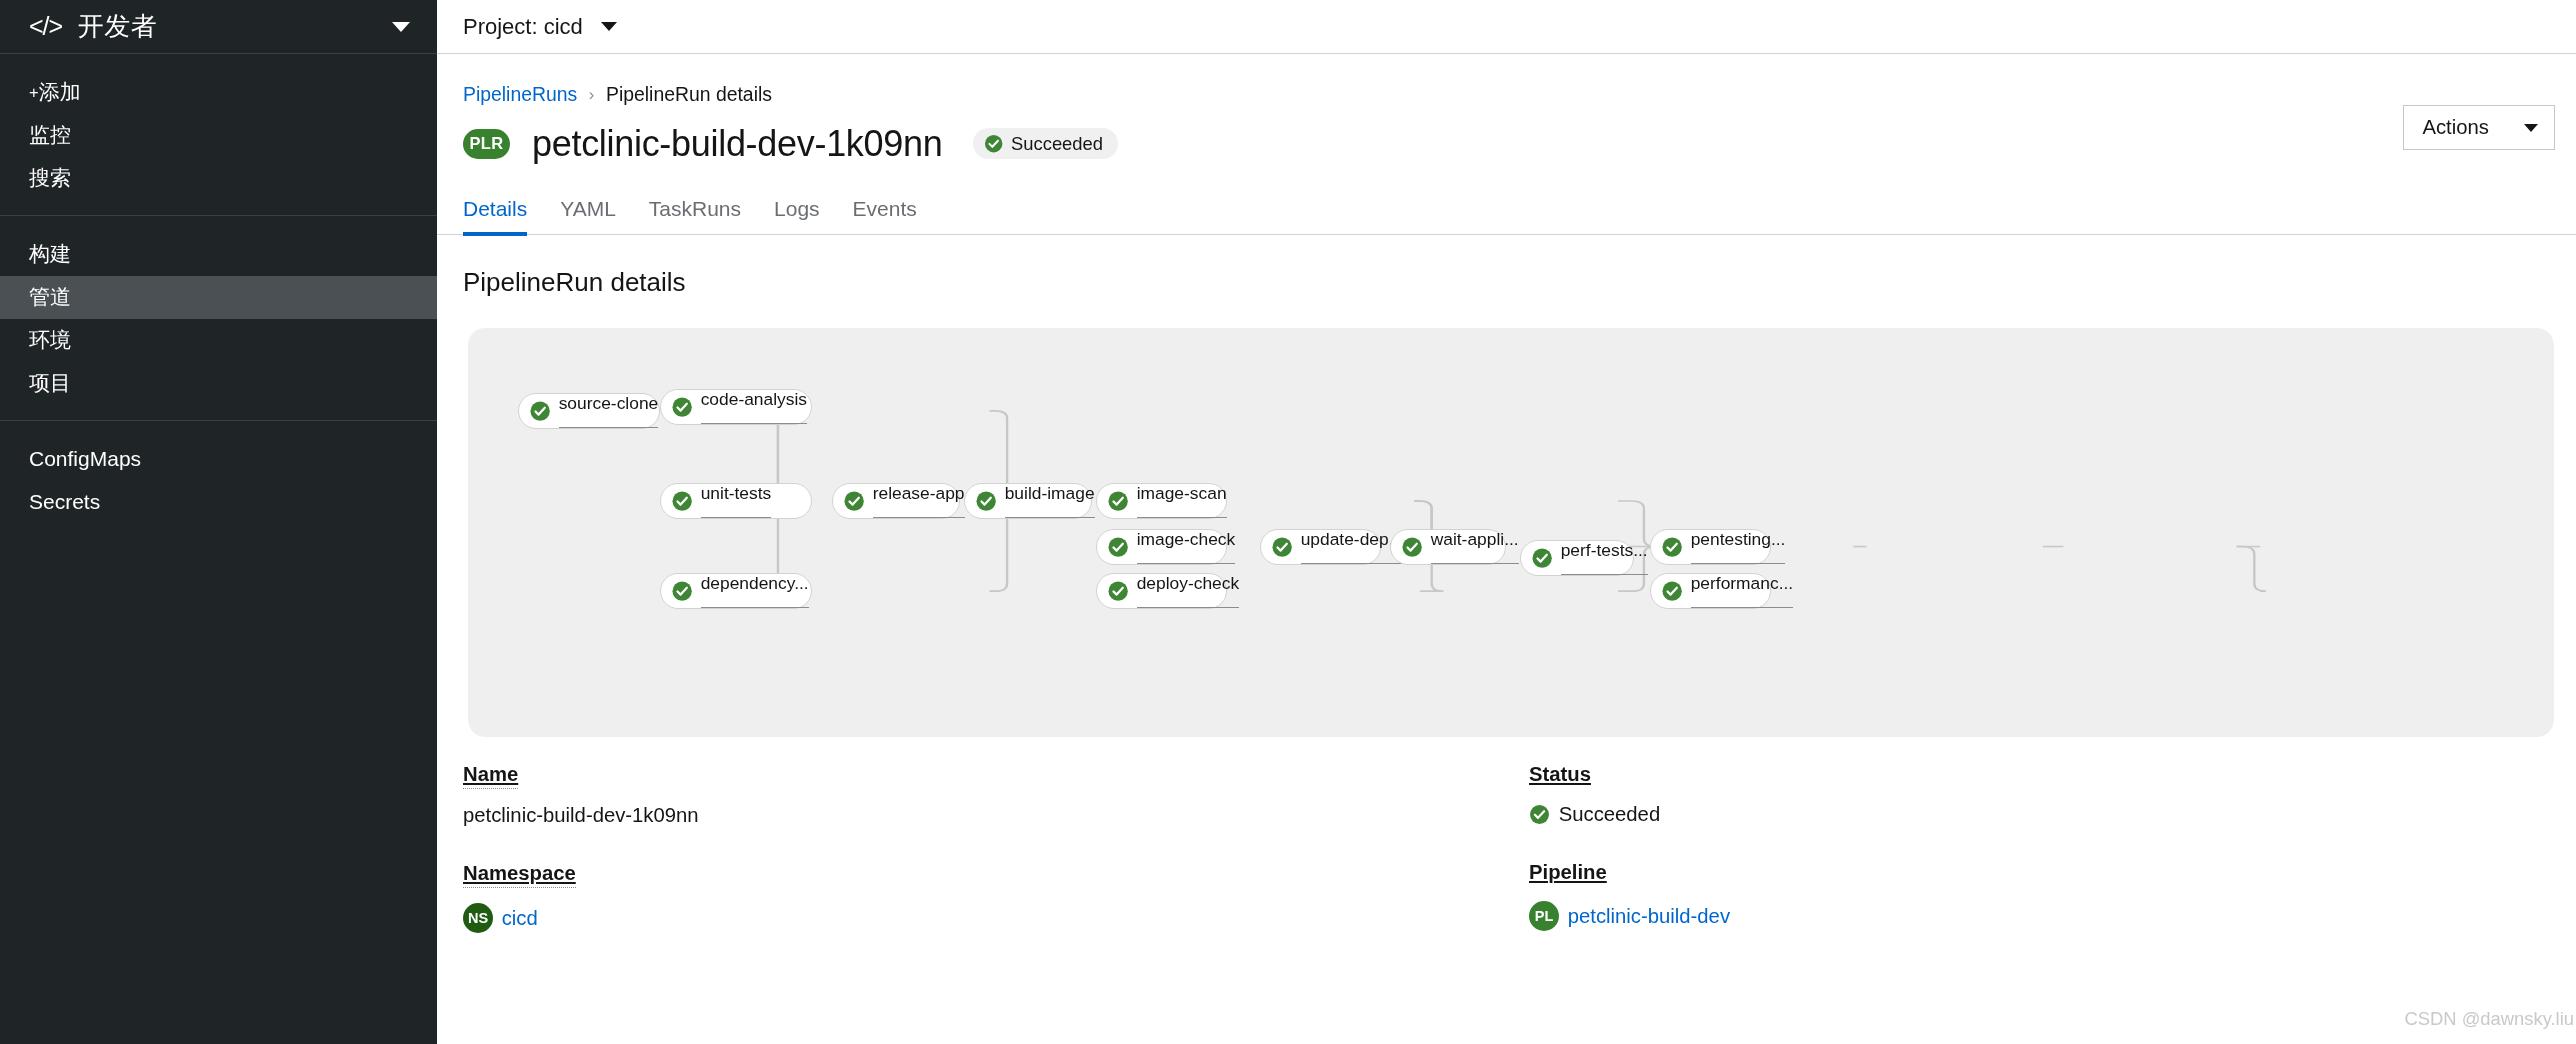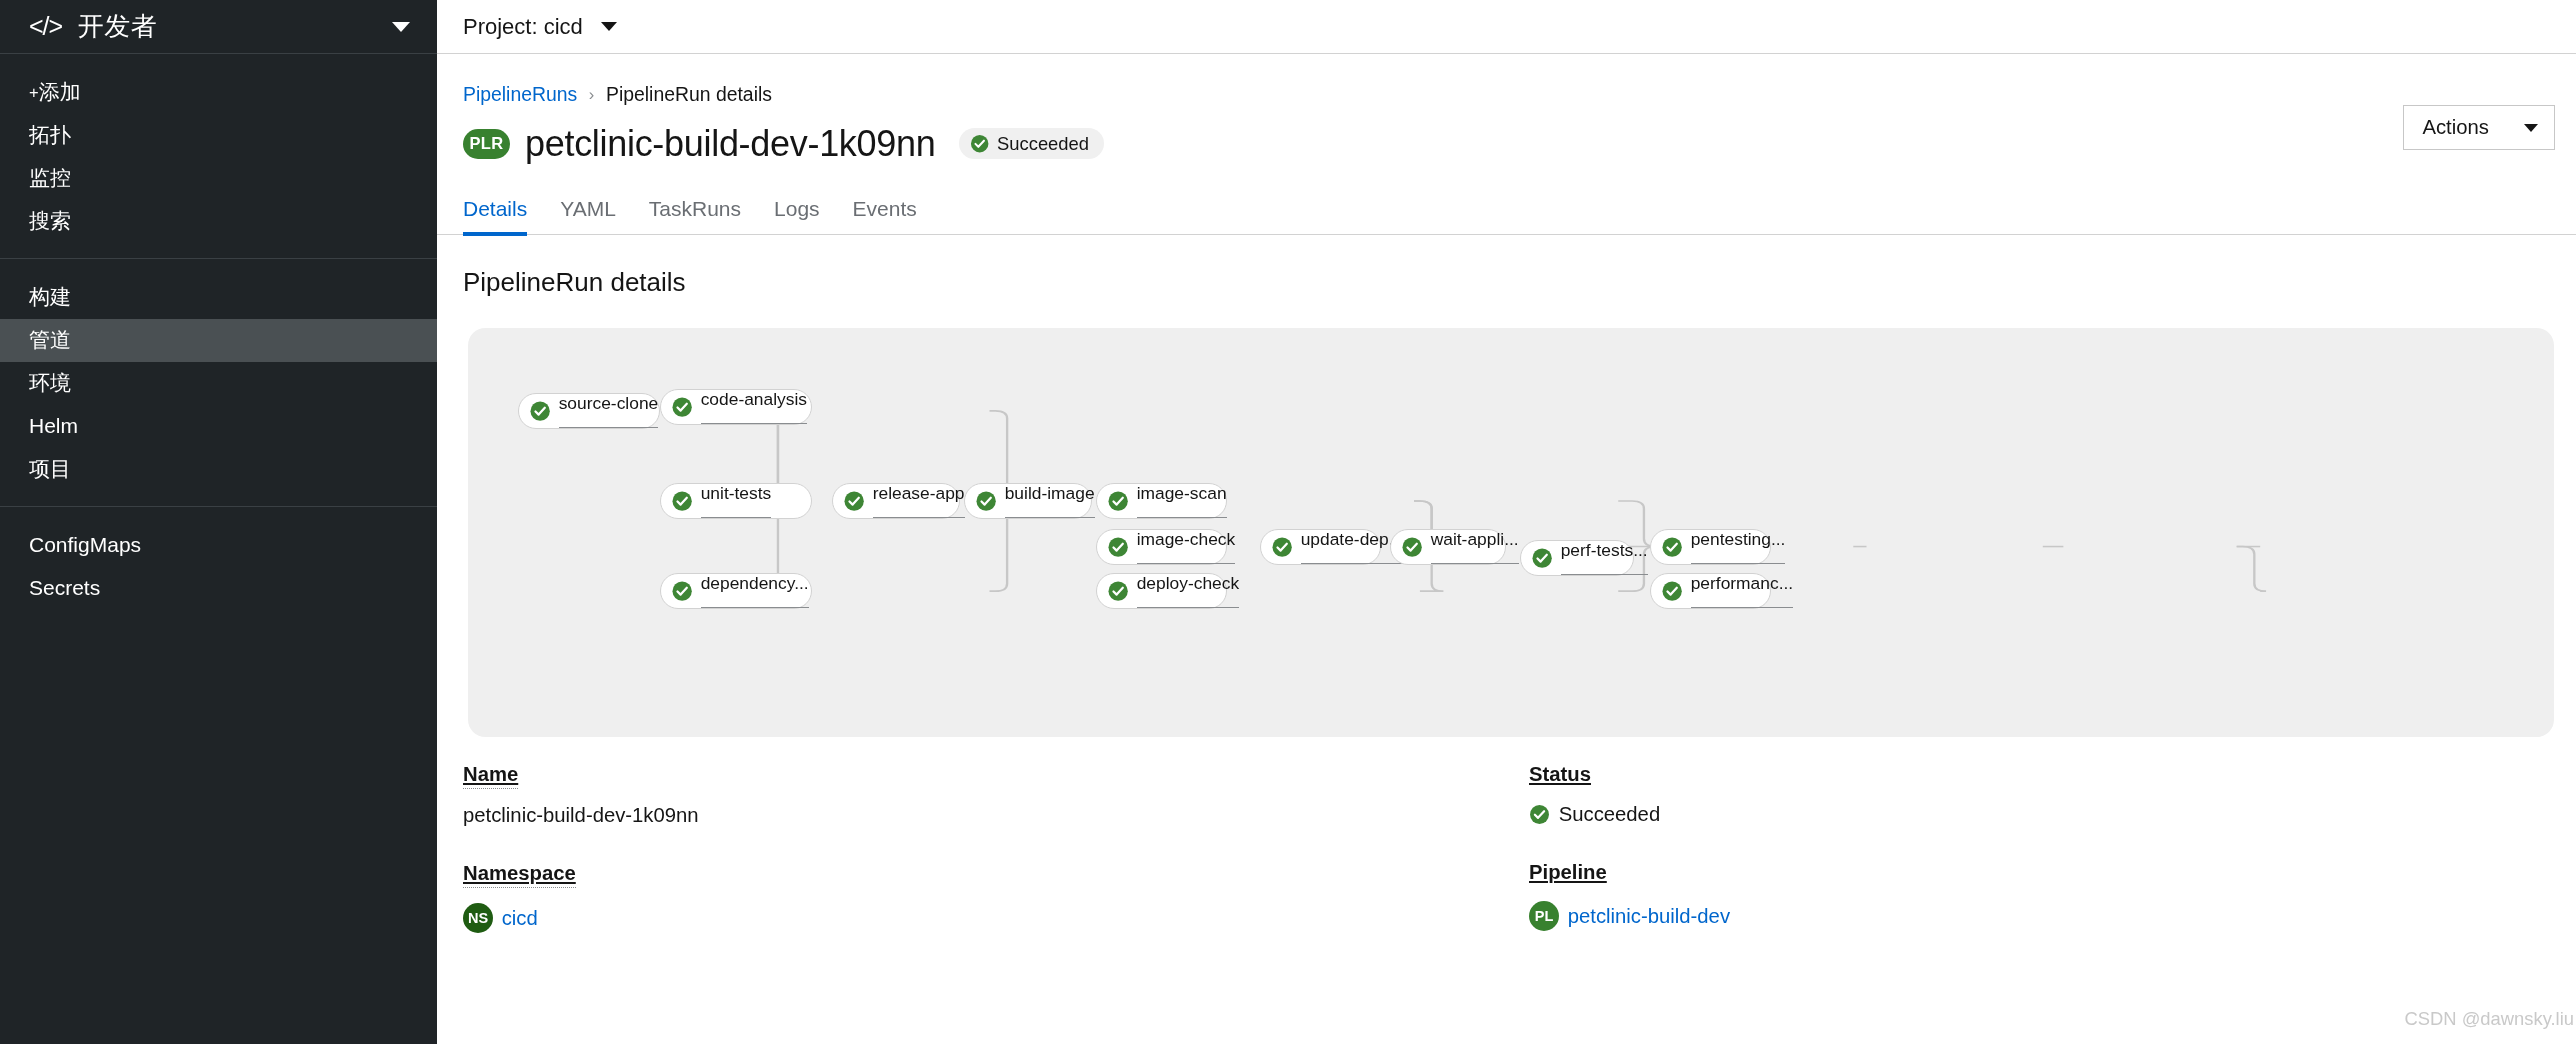--- a/index.html
+++ b/index.html
@@ -82,21 +82,21 @@
   }
 
   .page-head { padding: 29px 39px 0 26px; position: relative; }
   .breadcrumb { font-size: 19.4px; display: flex; align-items: center; gap: 11.6px; }
   .bc-link { color: #0066cc; cursor: pointer; }
   .bc-sep { color: #8a8d90; font-size: 16.5px; }
   .bc-current { color: #151515; }
 
   .title-row {
     display: flex; align-items: center;
-    gap: 15px;
+    gap: 22px;
     margin-top: 16.5px;
   }
   .res-badge {
     width: 47px; height: 30px;
     border-radius: 15.5px;
     background: #38812f;
     color: #ffffff;
     font-size: 16.5px; font-weight: bold;
     display: flex; align-items: center; justify-content: center;
     letter-spacing: 0.3px;
@@ -242,41 +242,35 @@
     <span class="sb-perspective">开发者</span>
     <span class="sb-caret"></span>
   </div>
   <div id="sb-groups">
       <div class="sb-group">
         <div class="sb-item">
           <span class="plus">+</span>
           <span>添加</span>
         </div>
         <div class="sb-item">
-          <span>拓扑</span>
-        </div>
-        <div class="sb-item">
           <span>监控</span>
         </div>
         <div class="sb-item">
           <span>搜索</span>
         </div>
       </div>
       <div class="sb-group">
         <div class="sb-item">
           <span>构建</span>
         </div>
         <div class="sb-item active">
           <span>管道</span>
         </div>
         <div class="sb-item">
           <span>环境</span>
-        </div>
-        <div class="sb-item">
-          <span>Helm</span>
         </div>
         <div class="sb-item">
           <span>项目</span>
         </div>
       </div>
       <div class="sb-group">
         <div class="sb-item">
           <span>ConfigMaps</span>
         </div>
         <div class="sb-item">

